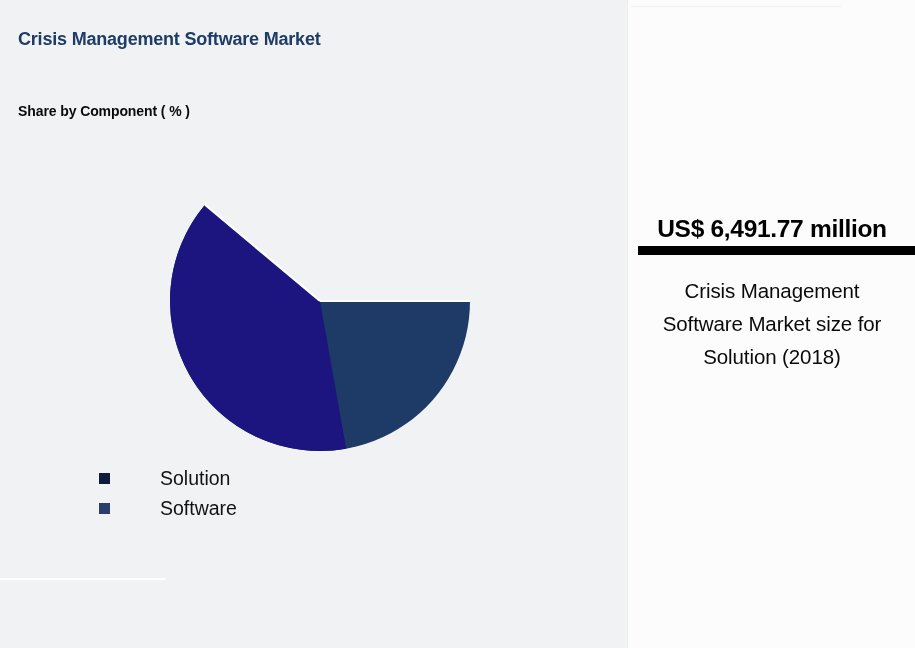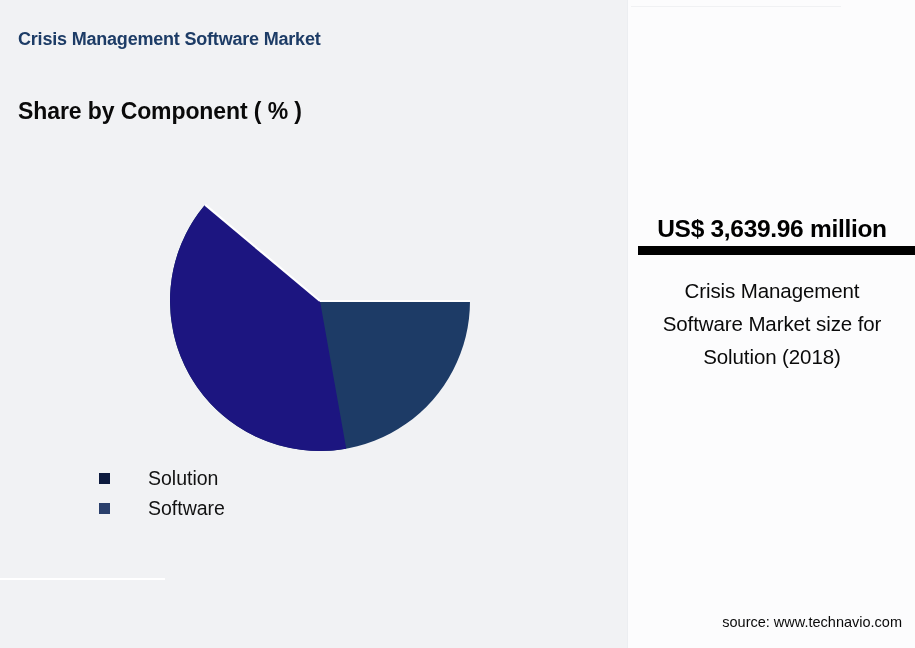--- a/index.html
+++ b/index.html
@@ -40,21 +40,21 @@
     font-weight: bold;
     line-height: 31px;
     color: #1d3c66;
     letter-spacing: -0.2px;
   }
 
   .chart-subtitle {
     position: absolute;
     left: 18px;
     top: 99px;
-    font-size: 23px;
+    font-size: 14px;
     font-weight: bold;
     line-height: 24px;
     color: #0a0a0a;
     letter-spacing: -0.1px;
   }
 
   
   .pie-wrap {
     position: absolute;
     left: 170px;
@@ -78,21 +78,21 @@
     display: flex;
     align-items: center;
     height: 30px;
   }
   .legend-swatch {
     width: 11px;
     height: 11px;
     flex: 0 0 11px;
   }
   .legend-label {
-    margin-left: 38px;
+    margin-left: 50px;
     font-size: 19.5px;
     line-height: 22px;
     color: #121212;
     white-space: nowrap;
   }
 
   .footer-rule {
     position: absolute;
     left: 0;
     top: 578px;
@@ -200,24 +200,23 @@
         <span class="legend-swatch" style="background:#2a3f6b"></span>
         <span class="legend-label">Software</span>
       </div>
     </div>
 
     <div class="footer-rule"></div>
   </div>
 
   <div class="right-panel">
 
-    <div class="kpi-value">US$ 3,639.96 million</div>
+    <div class="kpi-value">US$ 6,491.77 million</div>
 
     <div class="kpi-bar"></div>
 
     <div class="kpi-desc">Crisis Management Software Market size for Solution (2018)</div>
 
-    <div class="source-note">source: www.technavio.com</div>
   </div>
 
   <div class="right-top-rule"></div>
 
 </div>
 
 </body></html>

